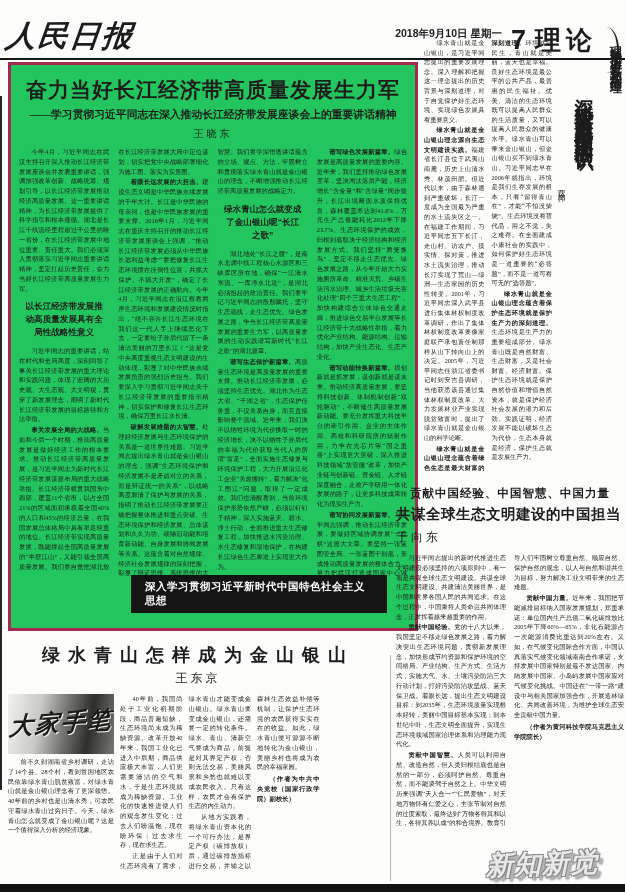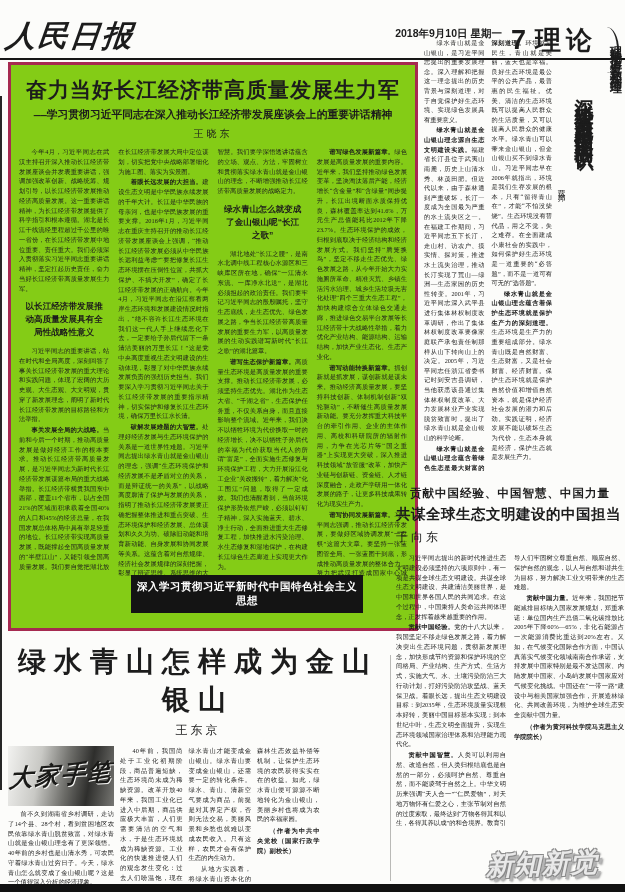--- a/index.html
+++ b/index.html
@@ -16,31 +16,31 @@
   .section-title{font-size:26px;font-weight:900;letter-spacing:5px;line-height:1;}
   .bracket{width:11px;height:46px;border-right:2.5px solid #222;border-radius:0 14px 14px 0/0 26px 26px 0;margin-bottom:-16px;}
   
   .para{margin:0 0 1px 0;text-indent:2em;text-align:justify;}
   .lead{font-weight:bold;}
   .sig{margin:2px 0 0 0;text-indent:2em;font-weight:bold;text-align:justify;}
   .subhead{font-family:"Liberation Sans","DejaVu Sans",sans-serif;font-weight:bold;text-align:center;
            font-size:8.6px;line-height:1.5;margin:7px 6px;break-inside:avoid;}
   
   .main-box{position:absolute;left:8px;top:62px;width:410px;height:569px;box-sizing:border-box;
-            border:3px solid #a62a50;background:#84cc16;padding:8px;}
+            border:3px solid #a62a50;background:#22c55e;padding:8px;}
   .main-headline{font-family:"Liberation Sans","DejaVu Sans",sans-serif;font-size:21px;font-weight:900;
                  text-align:center;letter-spacing:1px;margin:4px 0 6px 0;line-height:1.2;}
-  .main-subtitle{font-family:Liberation Mono, monospace;font-size:10.8px;font-weight:bold;
+  .main-subtitle{font-family:Liberation Serif, serif;font-size:10.8px;font-weight:bold;
                  text-align:center;margin-bottom:5px;}
   .main-author{font-size:10px;text-align:center;letter-spacing:3px;margin-bottom:6px;}
   .main-body{column-count:4;column-gap:9px;column-fill:auto;height:432px;overflow:hidden;
              font-size:6.3px;line-height:1.55;}
   .study-banner{position:absolute;left:120px;bottom:15px;width:228px;background:#141414;color:#ffffff;
                 font-family:Liberation Sans, sans-serif;font-size:10.5px;font-weight:bold;
-                text-align:center;padding:5px 2px;letter-spacing:0.5px;}
+                padding:5px 14px;letter-spacing:0.5px;}
   
   .deep-article{position:absolute;left:424px;top:34px;width:200px;height:448px;}
   .deep-body{position:absolute;left:0;top:4px;width:128px;height:438px;column-count:2;column-gap:7px;
              column-fill:auto;overflow:hidden;font-size:6.2px;line-height:1.55;}
   .deep-headline{position:absolute;left:147px;top:50px;height:410px;writing-mode:vertical-rl;text-orientation:upright;
                  font-family:"Liberation Sans","DejaVu Sans",sans-serif;font-size:19px;font-weight:900;letter-spacing:3px;}
   .deep-kicker{position:absolute;right:0;top:2px;height:212px;writing-mode:vertical-rl;text-orientation:upright;
                font-family:"Liberation Sans","DejaVu Sans",sans-serif;font-size:12px;font-weight:bold;letter-spacing:3px;}
   .deep-author{position:absolute;left:132px;top:150px;height:60px;writing-mode:vertical-rl;text-orientation:upright;
                font-size:7.5px;letter-spacing:2px;}
@@ -53,21 +53,21 @@
   .global-author{font-size:12px;text-align:left;letter-spacing:3px;margin-bottom:7px;}
   .global-body{column-count:2;column-gap:8px;column-fill:auto;height:282px;overflow:hidden;
                font-size:6.3px;line-height:1.55;}
   .watermark{position:absolute;right:26px;bottom:2px;font-family:"Liberation Sans","DejaVu Sans",sans-serif;
              font-size:27px;font-weight:900;font-style:italic;color:#e9e9e9;letter-spacing:1px;
              transform:rotate(-2deg);
              text-shadow:-1px -1px 0 #8a8a8a,1px -1px 0 #8a8a8a,-1px 1px 0 #8a8a8a,1px 1px 0 #8a8a8a,
                          3px 3px 0 #b5b5b5,4px 4px 2px #9a9a9a;}
   
   .bottom-article{position:absolute;left:8px;top:641px;width:380px;height:242px;}
-  .bottom-headline{font-family:"Liberation Sans","DejaVu Sans",sans-serif;font-size:28px;font-weight:900;
+  .bottom-headline{font-family:"Liberation Sans","DejaVu Sans",sans-serif;font-size:18px;font-weight:900;
                    text-align:center;letter-spacing:8px;margin:2px 0 3px 0;}
   .bottom-author{font-size:12px;text-align:center;letter-spacing:3px;margin-bottom:7px;}
   .bottom-content{display:flex;gap:6px;height:183px;}
   .bottom-first{width:106px;display:flex;flex-direction:column;font-size:6.3px;line-height:1.55;overflow:hidden;}
   .col-logo{height:60px;margin-bottom:3px;background:linear-gradient(100deg,#f2f2f0 0%,#c9c9c5 30%,#6e6e6a 55%,#2e2e2c 75%,#777773 100%);
             display:flex;align-items:center;justify-content:center;overflow:hidden;}
   .col-logo span{font-family:"Liberation Serif",serif;font-style:italic;font-weight:900;font-size:24px;color:#1a1a18;
                  letter-spacing:2px;transform:rotate(-4deg) skewX(-8deg);text-shadow:1px 1px 0 #f5f5f3;}
   .bottom-rest{flex:1;column-count:4;column-gap:6px;column-fill:auto;height:183px;overflow:hidden;
                font-size:6.3px;line-height:1.55;}

